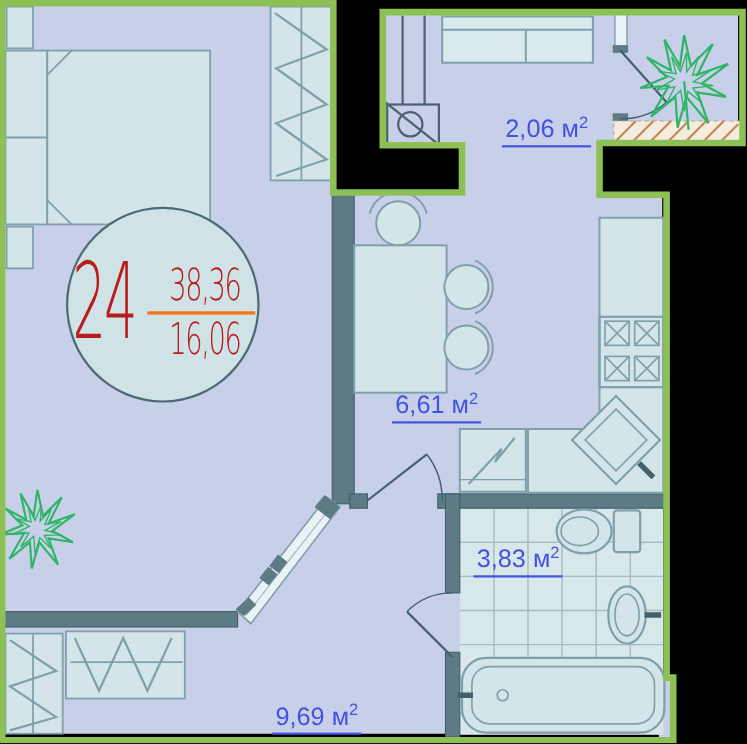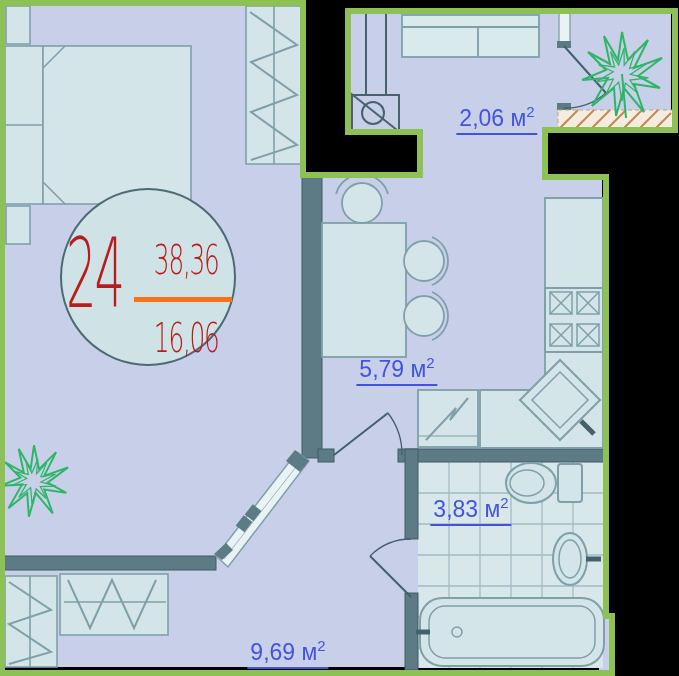--- a/index.html
+++ b/index.html
@@ -12,24 +12,24 @@
               font:23px/1.1 "Liberation Sans",sans-serif;
               border-bottom:2px solid #4353df;padding:0 3px 2px;white-space:nowrap;}
   .area-label sup{font-size:15px;}
 
   
   .badge{position:absolute;left:60px;top:188px;width:176px;height:178px;border-radius:50%;
          border:2.5px solid #4c6a74;background:#cfe3e6;box-sizing:border-box;color:#b91c1c;}
   .badge-num{position:absolute;left:4px;top:36px;font:300 96px/1 "DejaVu Sans",sans-serif;
              transform:scaleX(.5);transform-origin:0 0;letter-spacing:-4px;}
   .badge-frac{position:absolute;left:72px;top:50px;width:98px;text-align:center;}
-  .frac-top{border-bottom:5px solid #f97316;padding-bottom:17px;}
+  .frac-top{border-bottom:3px solid #f97316;padding-bottom:3px;}
   .frac-top span,.frac-bottom span{display:inline-block;transform:scaleX(.62);
              font:300 40px/1 "DejaVu Sans",sans-serif;letter-spacing:-2px;}
-  .frac-bottom{padding-top:16px;}
+  .frac-bottom{padding-top:3px;}
 </style>
 </head>
 <body>
 
 <div id="plan-wrap">
 
 <svg id="plan-svg" width="679" height="676" viewBox="0 0 679 676">
 
   <g>
     <path d="M4,5 H300 V177 H602 V667 H4 Z" fill="#c8cfe8"></path>
@@ -214,17 +214,17 @@
     <div class="frac-top">
       <span>38,36</span>
     </div>
     <div class="frac-bottom">
       <span>16,06</span>
     </div>
   </div>
 </div>
 
 <div class="area-label" style="left:497px;top:104px"><span>2,06 м</span><sup>2</sup></div>
-<div class="area-label" style="left:397px;top:355px"><span>5,79 м</span><sup>2</sup></div>
+<div class="area-label" style="left:397px;top:355px"><span>6,61 м</span><sup>2</sup></div>
 <div class="area-label" style="left:471px;top:495px"><span>3,83 м</span><sup>2</sup></div>
 <div class="area-label" style="left:288px;top:638px"><span>9,69 м</span><sup>2</sup></div>
 
 </div>
 
 </body></html>

